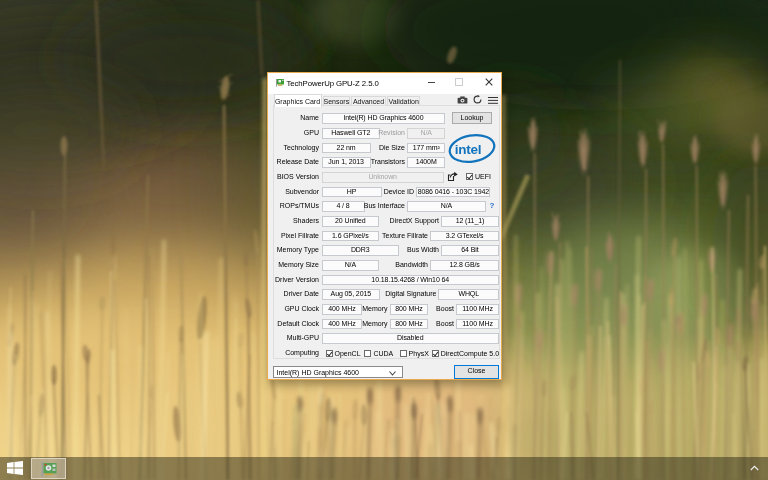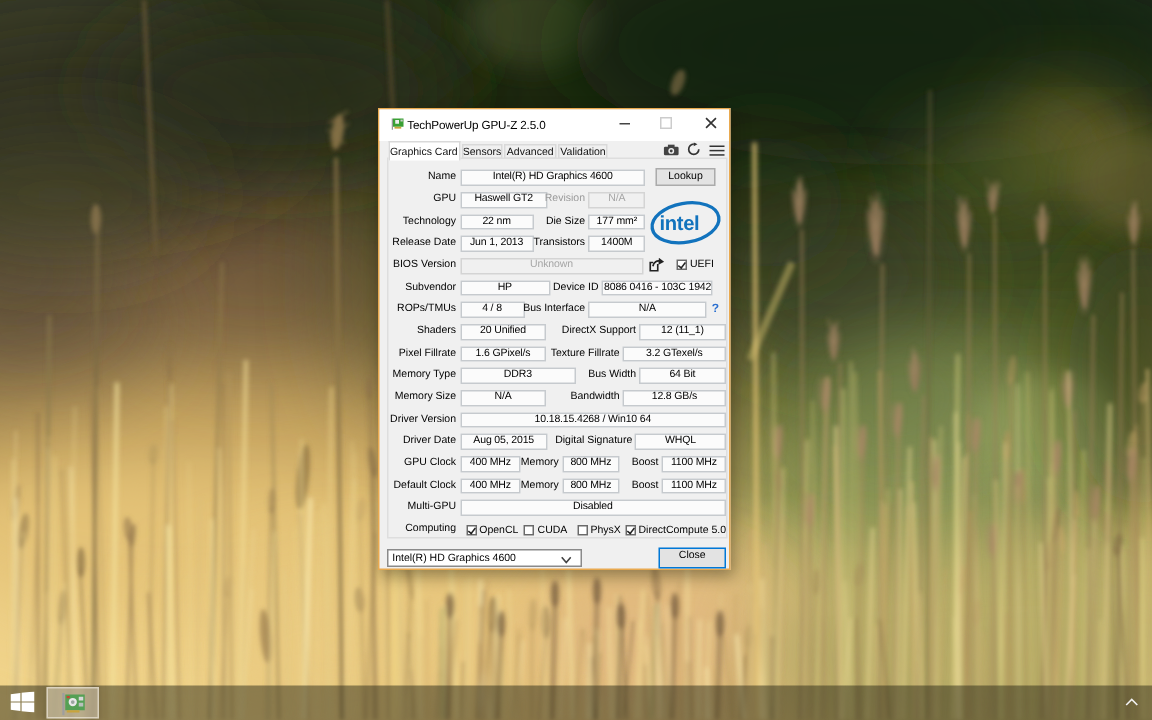--- a/index.html
+++ b/index.html
@@ -1,15 +1,15 @@
 <!DOCTYPE html>
 <html><head><meta charset="utf-8"><style>
 html,body{margin:0;padding:0;width:768px;height:480px;overflow:hidden}
 body{font-family:"Liberation Sans",sans-serif;position:relative;background:#b9a368}
-#win{position:absolute;left:252px;top:72px;width:233px;height:306px;background:#f0f0f0;border:1px solid #e9a94f;box-shadow:2px 4px 10px rgba(20,20,5,0.4)}
+#win{position:absolute;left:267px;top:72px;width:233px;height:306px;background:#f0f0f0;border:1px solid #e9a94f;box-shadow:2px 4px 10px rgba(20,20,5,0.4)}
 #titlebar{position:absolute;left:0;top:0;width:100%;height:21px;background:#fff}
 #ticon{position:absolute;left:8px;top:5px}
 #title{position:absolute;left:18.5px;top:5.5px;font-size:7.8px;color:#000;letter-spacing:-0.1px}
 .tab{position:absolute;top:22.5px;height:10.5px;background:#f0f0f0;border:1px solid #d9d9d9;font-size:7px;text-align:center;line-height:10.5px;color:#111;box-sizing:border-box;white-space:nowrap;overflow:hidden}
 .tab.act{top:21px;height:13px;background:#fff;border-bottom:none;z-index:2;line-height:13px}
 #grp{position:absolute;left:4.5px;top:32px;width:227px;height:253.5px;border:1px solid #dedede;box-sizing:border-box}
 .lab{position:absolute;font-size:7px;color:#000;text-align:right;height:9.5px;line-height:9.5px;white-space:nowrap}
 .lab.dis{color:#9a9a9a}
 .bx{position:absolute;height:8.5px;background:#fbfbfb;border:0.5px solid #c6cace;font-size:7px;letter-spacing:-0.1px;text-align:center;line-height:8.5px;color:#000;white-space:nowrap}
 .bx.dis{background:#f0f0f0;color:#a6a6a6;border-color:#d4d4d4}

